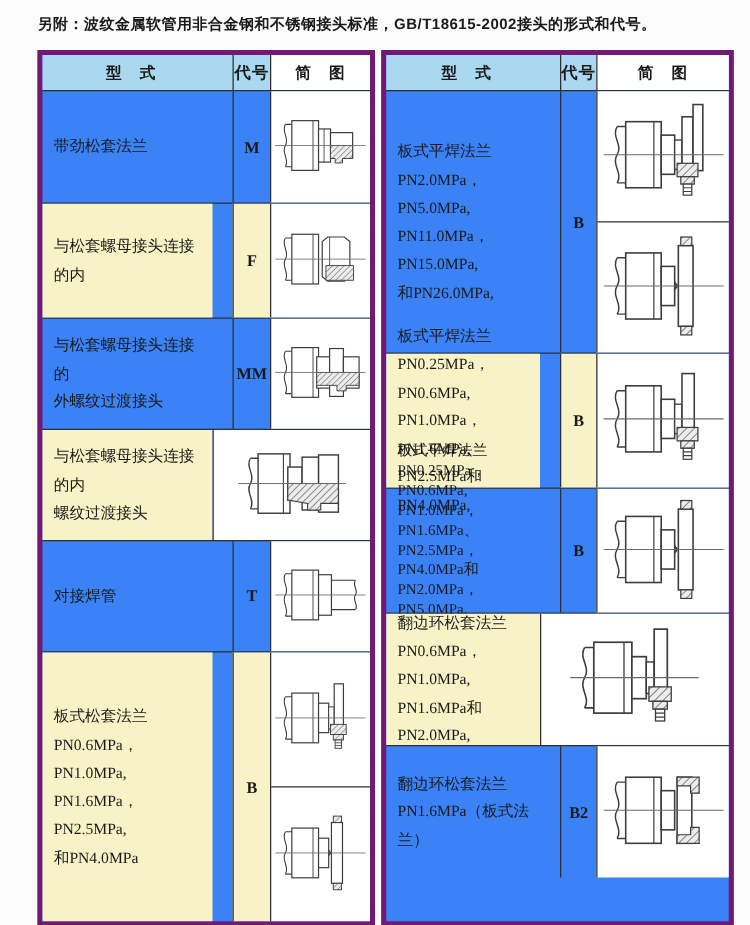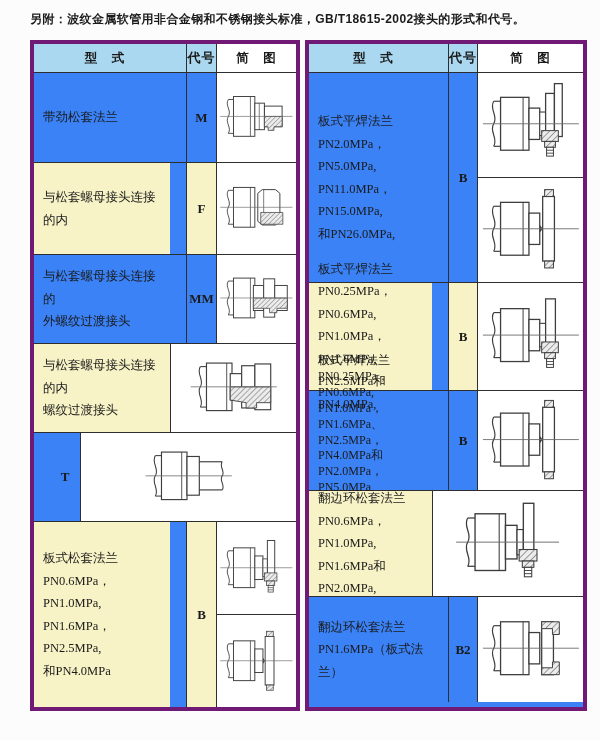--- a/index.html
+++ b/index.html
@@ -156,40 +156,43 @@
               <rect x="61" y="19" width="15" height="48" fill="#ffffff" stroke="#3d3d3d" stroke-width="1.3"></rect>
               <rect x="76" y="17" width="18" height="52" fill="#ffffff" stroke="#3d3d3d" stroke-width="1.3"></rect>
               <polygon points="48,43 94,43 94,61 78,61 78,67 66,67 66,61 48,58" fill="url(#hatchP)" stroke="#3d3d3d" stroke-width="1"></polygon>
               <line x1="3" y1="43" x2="101" y2="43" stroke="#6a6a6a" stroke-width="0.9"></line>
             </svg>
           </div>
         </div>
     </div>
 
     <div class="hrow" style="height:89px">
+      <div class="c type">
+          <div class="typetext">对接焊管</div>
+        </div>
       <div class="c code">T</div>
       <div class="c sketch">
           <div class="sk">
             <svg viewBox="0 0 104 88" preserveAspectRatio="xMidYMid meet" xmlns="http://www.w3.org/2000/svg">
               <path d="M14 20c-5 8 5 15 0 23c-5 8 5 15 0 23" fill="none" stroke="#3d3d3d" stroke-width="1.2"></path>
               <line x1="14" y1="20" x2="21" y2="20" stroke="#3d3d3d" stroke-width="1.2"></line>
               <line x1="14" y1="66" x2="21" y2="66" stroke="#3d3d3d" stroke-width="1.2"></line>
               <rect x="21" y="16" width="29" height="54" fill="#ffffff" stroke="#3d3d3d" stroke-width="1.3"></rect>
               <line x1="44" y1="16" x2="44" y2="70" stroke="#3d3d3d" stroke-width="1"></line>
               <rect x="50" y="21" width="14" height="44" fill="#ffffff" stroke="#3d3d3d" stroke-width="1.3"></rect>
               <line x1="64" y1="27" x2="90" y2="27" stroke="#3d3d3d" stroke-width="1.3"></line>
               <line x1="64" y1="59" x2="90" y2="59" stroke="#3d3d3d" stroke-width="1.3"></line>
               <path d="M90 27c-4 6 4 11 0 16c-4 5 4 11 0 16" fill="none" stroke="#3d3d3d" stroke-width="1.2"></path>
               <line x1="3" y1="43" x2="101" y2="43" stroke="#6a6a6a" stroke-width="0.9"></line>
             </svg>
           </div>
         </div>
     </div>
 
-    <div class="hrow hl" style="height:186px">
+    <div class="hrow hl" style="height:216px">
       <div class="c type">
           <div class="typetext">板式松套法兰
 PN0.6MPa，PN1.0MPa,
 PN1.6MPa，PN2.5MPa,
 和PN4.0MPa</div>
         </div>
       <div class="c code">B</div>
       <div class="c sketch">
         <div class="sk">
             <svg viewBox="0 0 104 88" preserveAspectRatio="xMidYMid meet" xmlns="http://www.w3.org/2000/svg">

